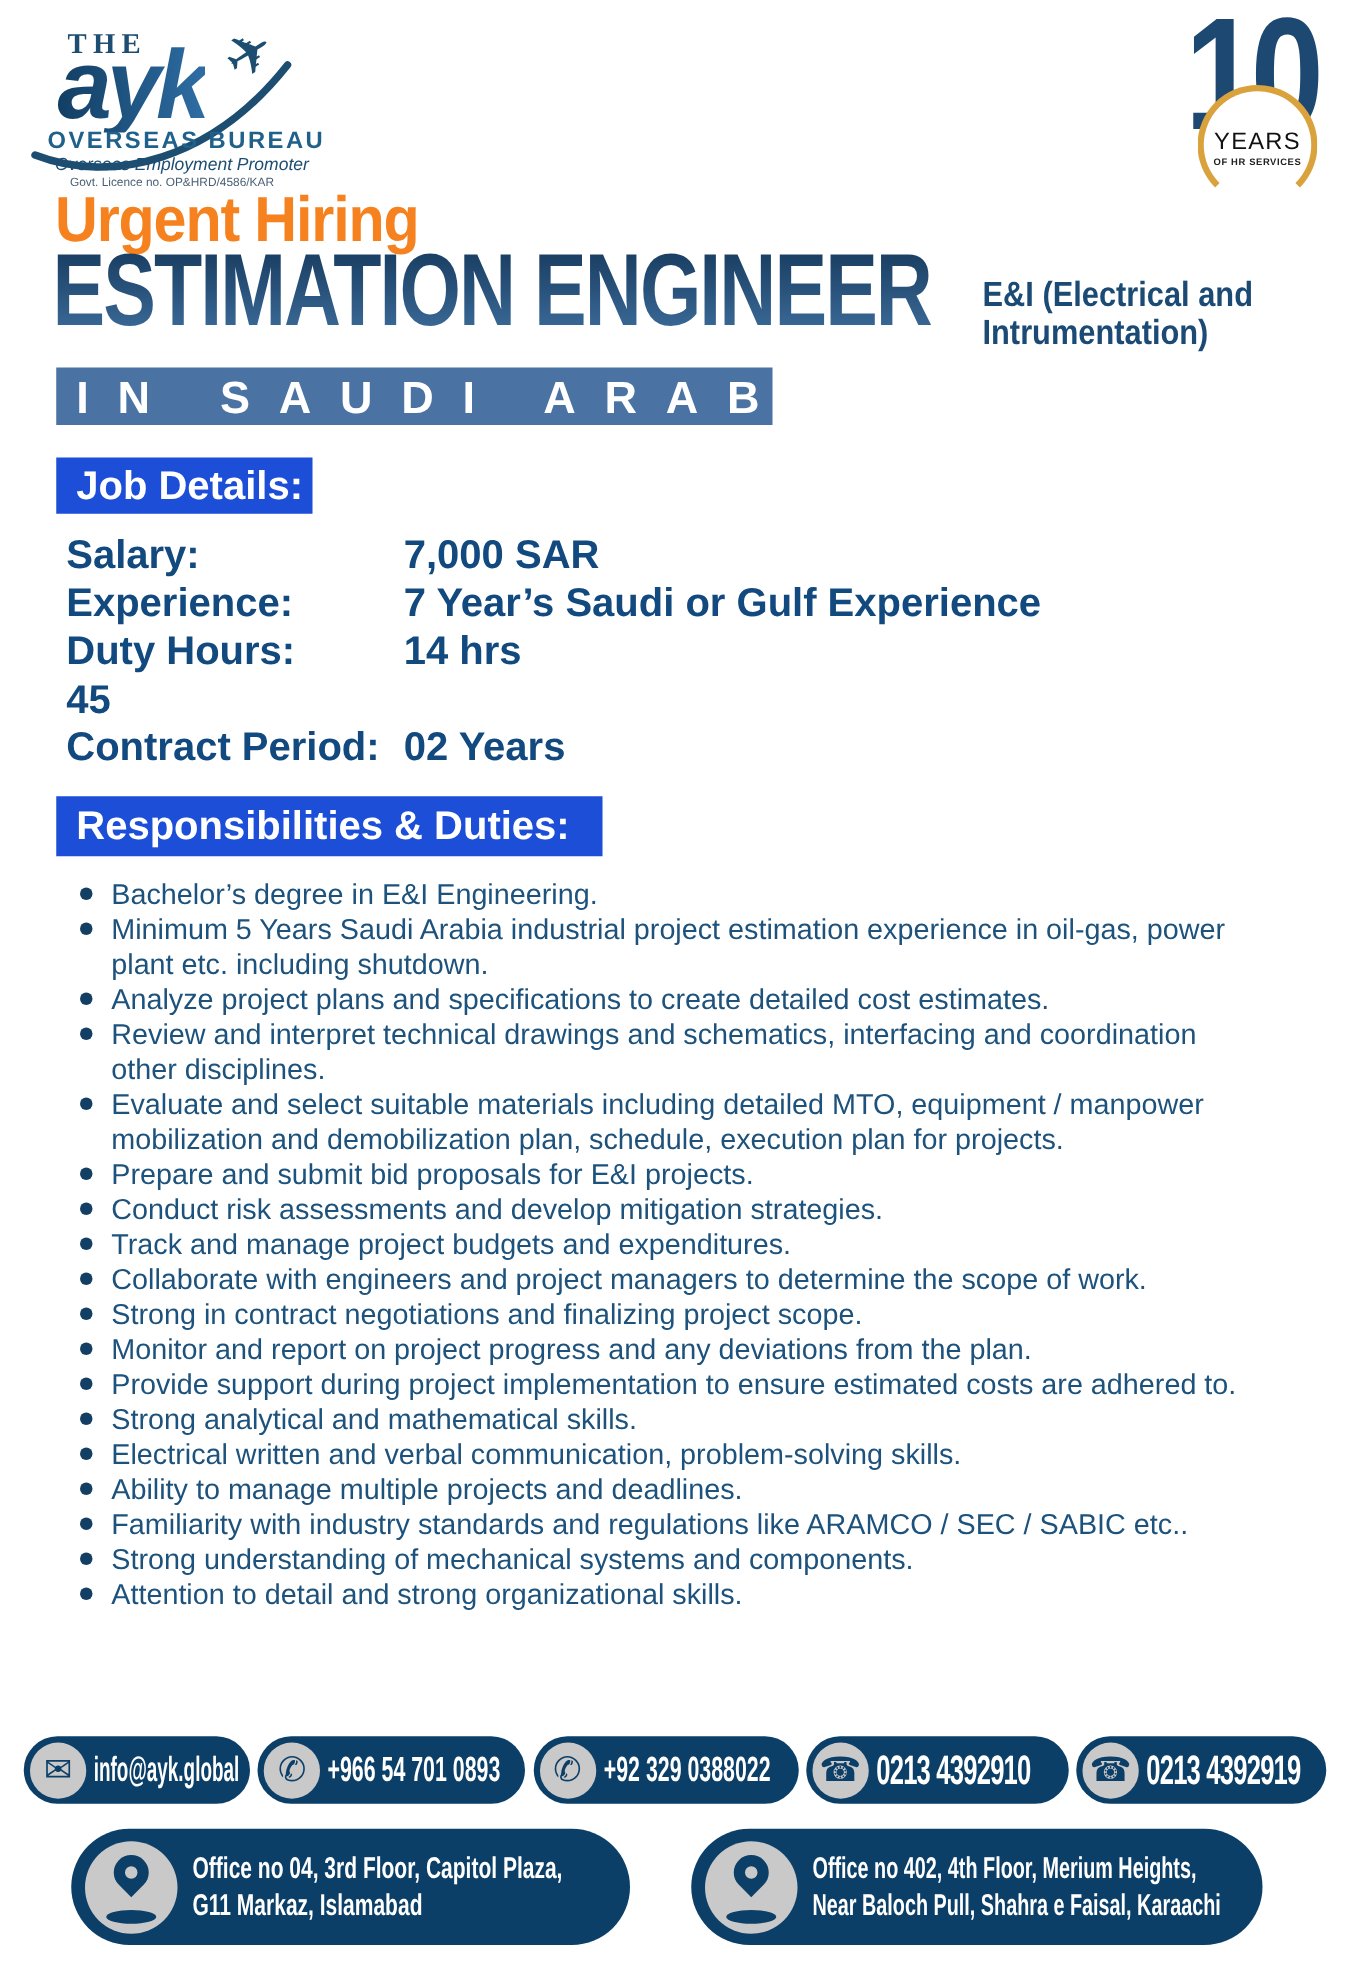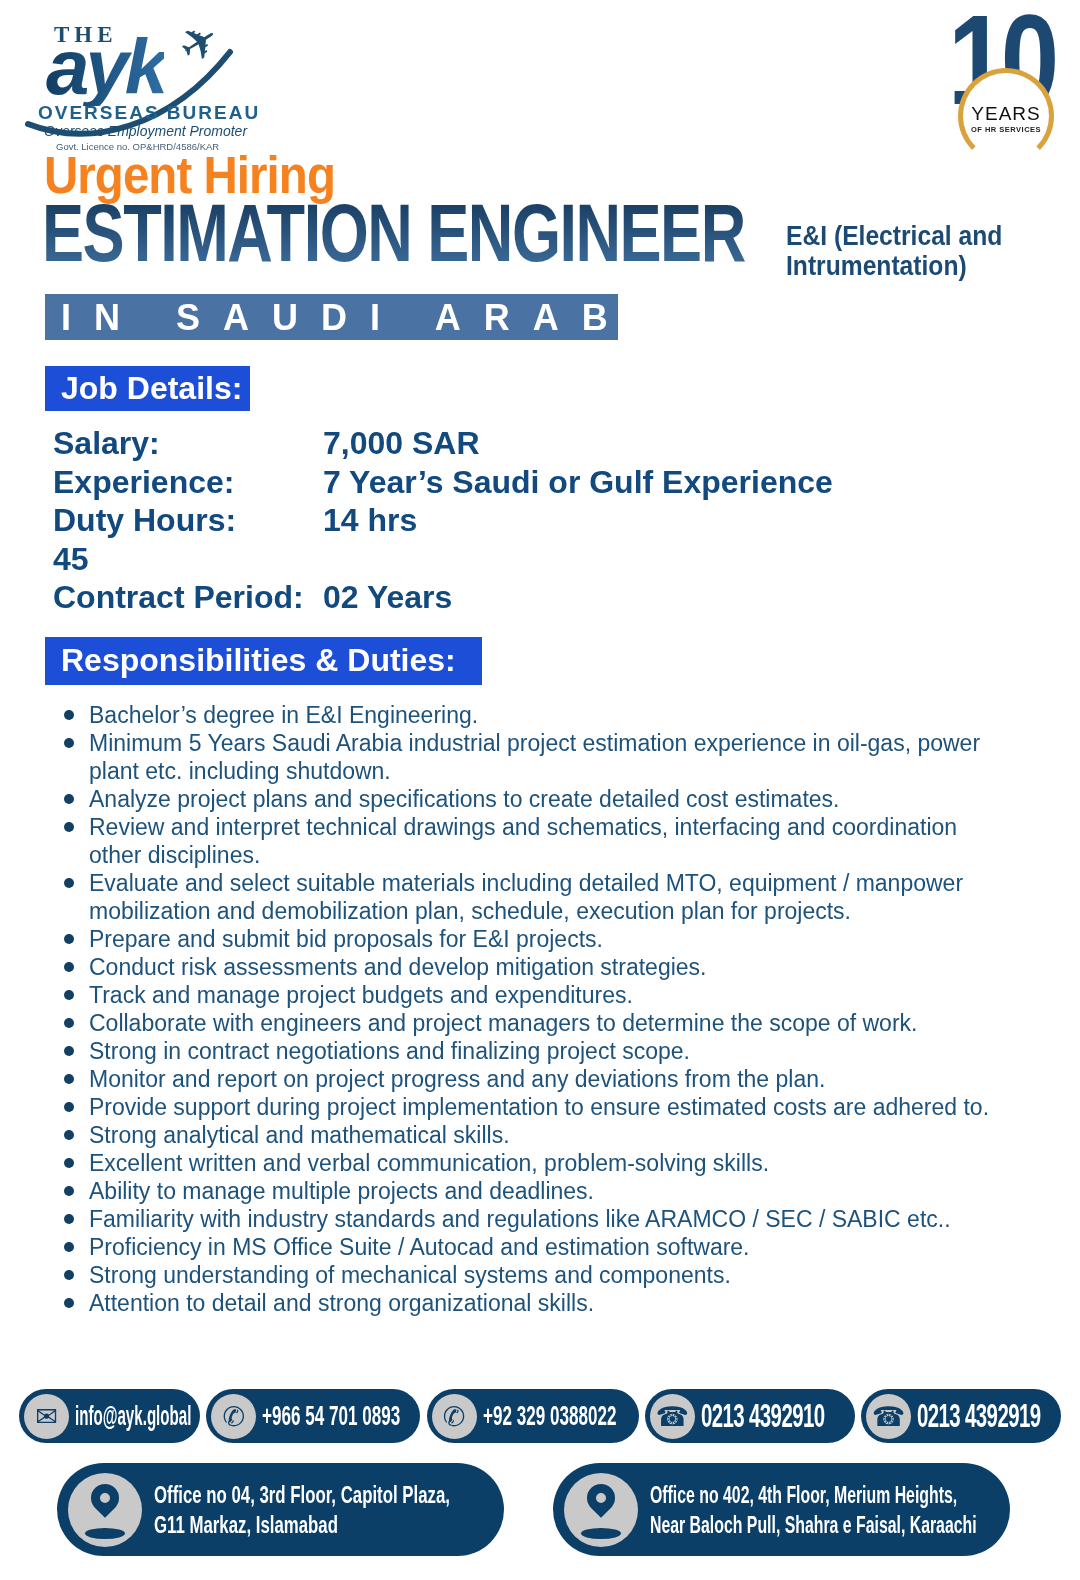--- a/index.html
+++ b/index.html
@@ -171,24 +171,23 @@
     <li>Review and interpret technical drawings and schematics, interfacing and coordination other disciplines.</li>
     <li>Evaluate and select suitable materials including detailed MTO, equipment / manpower mobilization and demobilization plan, schedule, execution plan for projects.</li>
     <li>Prepare and submit bid proposals for E&amp;I projects.</li>
     <li>Conduct risk assessments and develop mitigation strategies.</li>
     <li>Track and manage project budgets and expenditures.</li>
     <li>Collaborate with engineers and project managers to determine the scope of work.</li>
     <li>Strong in contract negotiations and finalizing project scope.</li>
     <li>Monitor and report on project progress and any deviations from the plan.</li>
     <li>Provide support during project implementation to ensure estimated costs are adhered to.</li>
     <li>Strong analytical and mathematical skills.</li>
-    <li>Excellent written and verbal communication, problem-solving skills.</li>
+    <li>Electrical written and verbal communication, problem-solving skills.</li>
     <li>Ability to manage multiple projects and deadlines.</li>
     <li>Familiarity with industry standards and regulations like ARAMCO / SEC / SABIC etc..</li>
-    <li>Proficiency in MS Office Suite / Autocad and estimation software.</li>
     <li>Strong understanding of mechanical systems and components.</li>
     <li>Attention to detail and strong organizational skills.</li>
   </ul>
 
   <div class="contact-bar">
     <div class="pill pill-email">
       <span class="ico">✉</span>
       <span class="txt">info@ayk.global</span>
     </div>
     <div class="pill pill-wa1">

